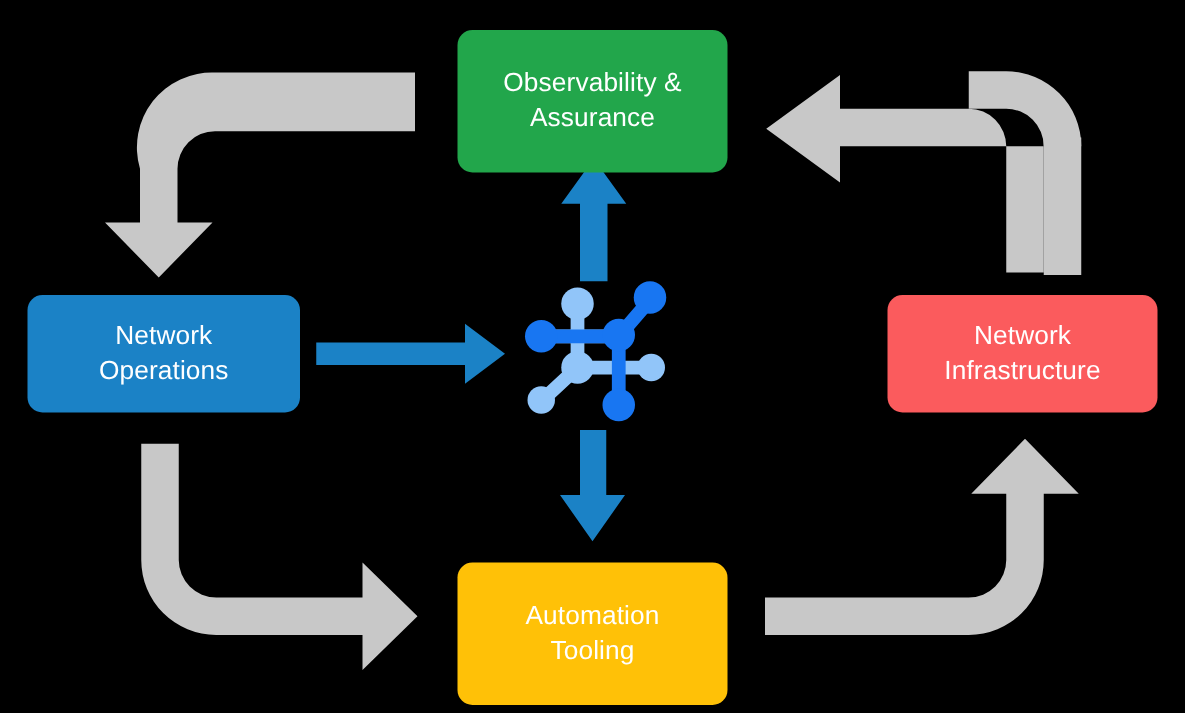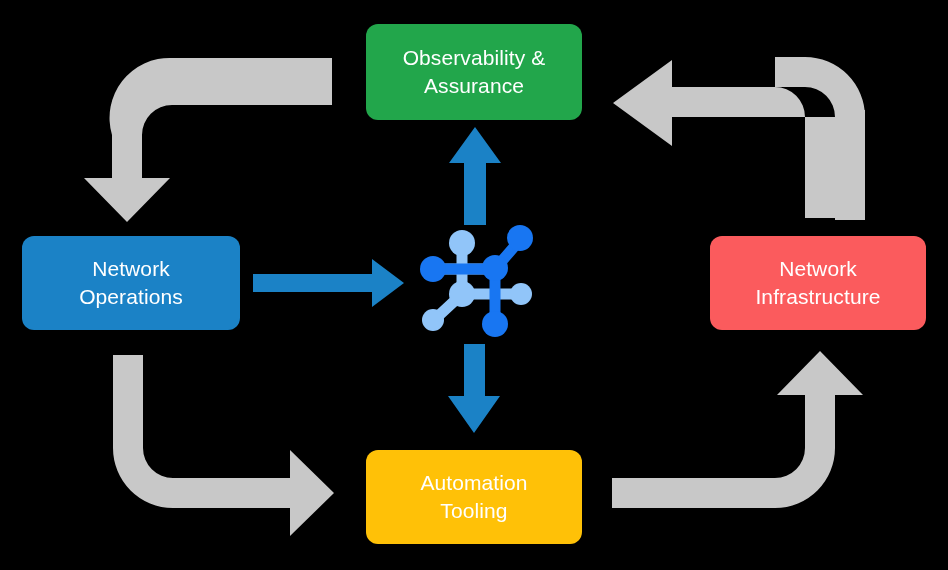--- a/index.html
+++ b/index.html
@@ -28,33 +28,33 @@
     color: #ffffff;
     font-size: 21px;
     line-height: 1.32;
     font-weight: 400;
     letter-spacing: 0.1px;
     white-space: pre-line;
     box-sizing: border-box;
     padding: 4px 10px;
   }
   #box-observability {
-    left: 366px;  top: 24px;   width: 216px; height: 96px;
+    left: 366px;  top: 24px;   width: 216px; height: 114px;
     background: #22a64b;
   }
   #box-network-operations {
     left: 22px;   top: 236px;  width: 218px; height: 94px;
     background: #1b82c6;
   }
   #box-network-infrastructure {
     left: 710px;  top: 236px;  width: 216px; height: 94px;
     background: #fb5b5d;
   }
   #box-automation-tooling {
-    left: 366px;  top: 450px;  width: 216px; height: 94px;
+    left: 366px;  top: 450px;  width: 216px; height: 114px;
     background: #ffc107;
   }
   .svg-layer {
     position: absolute;
     left: 0; top: 0;
     width: 948px;
     height: 570px;
   }
 </style>
 </head>

